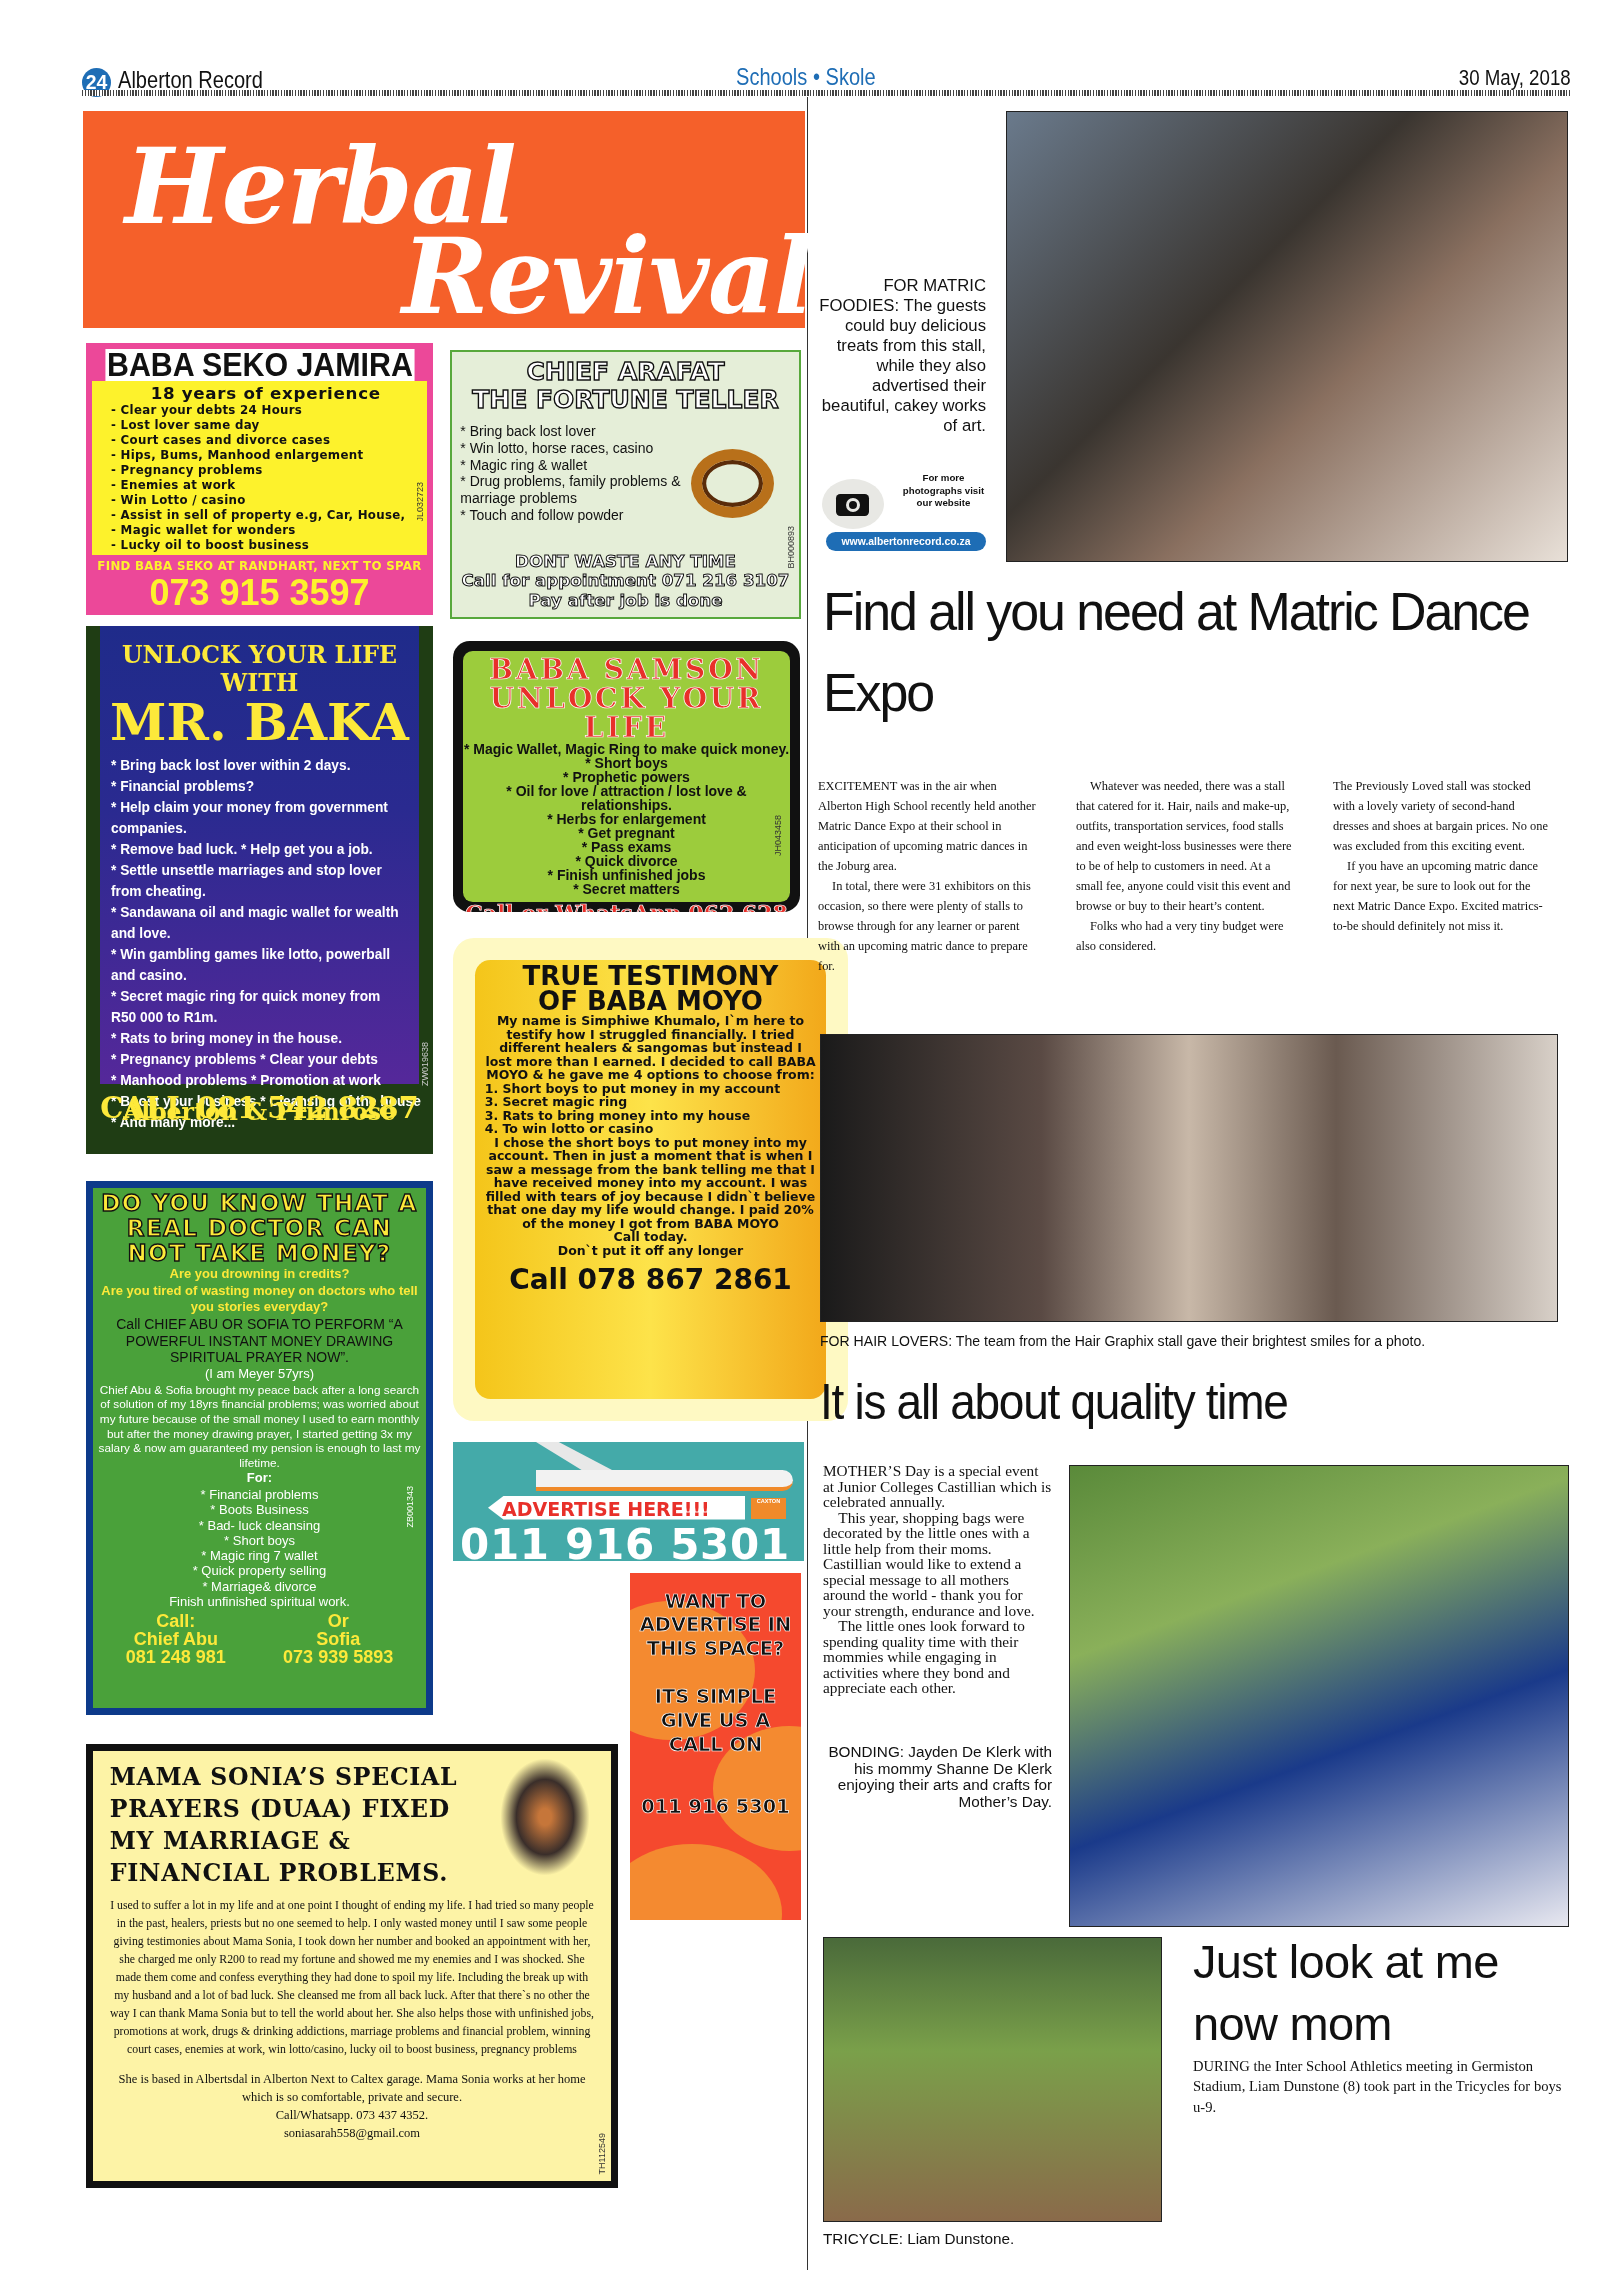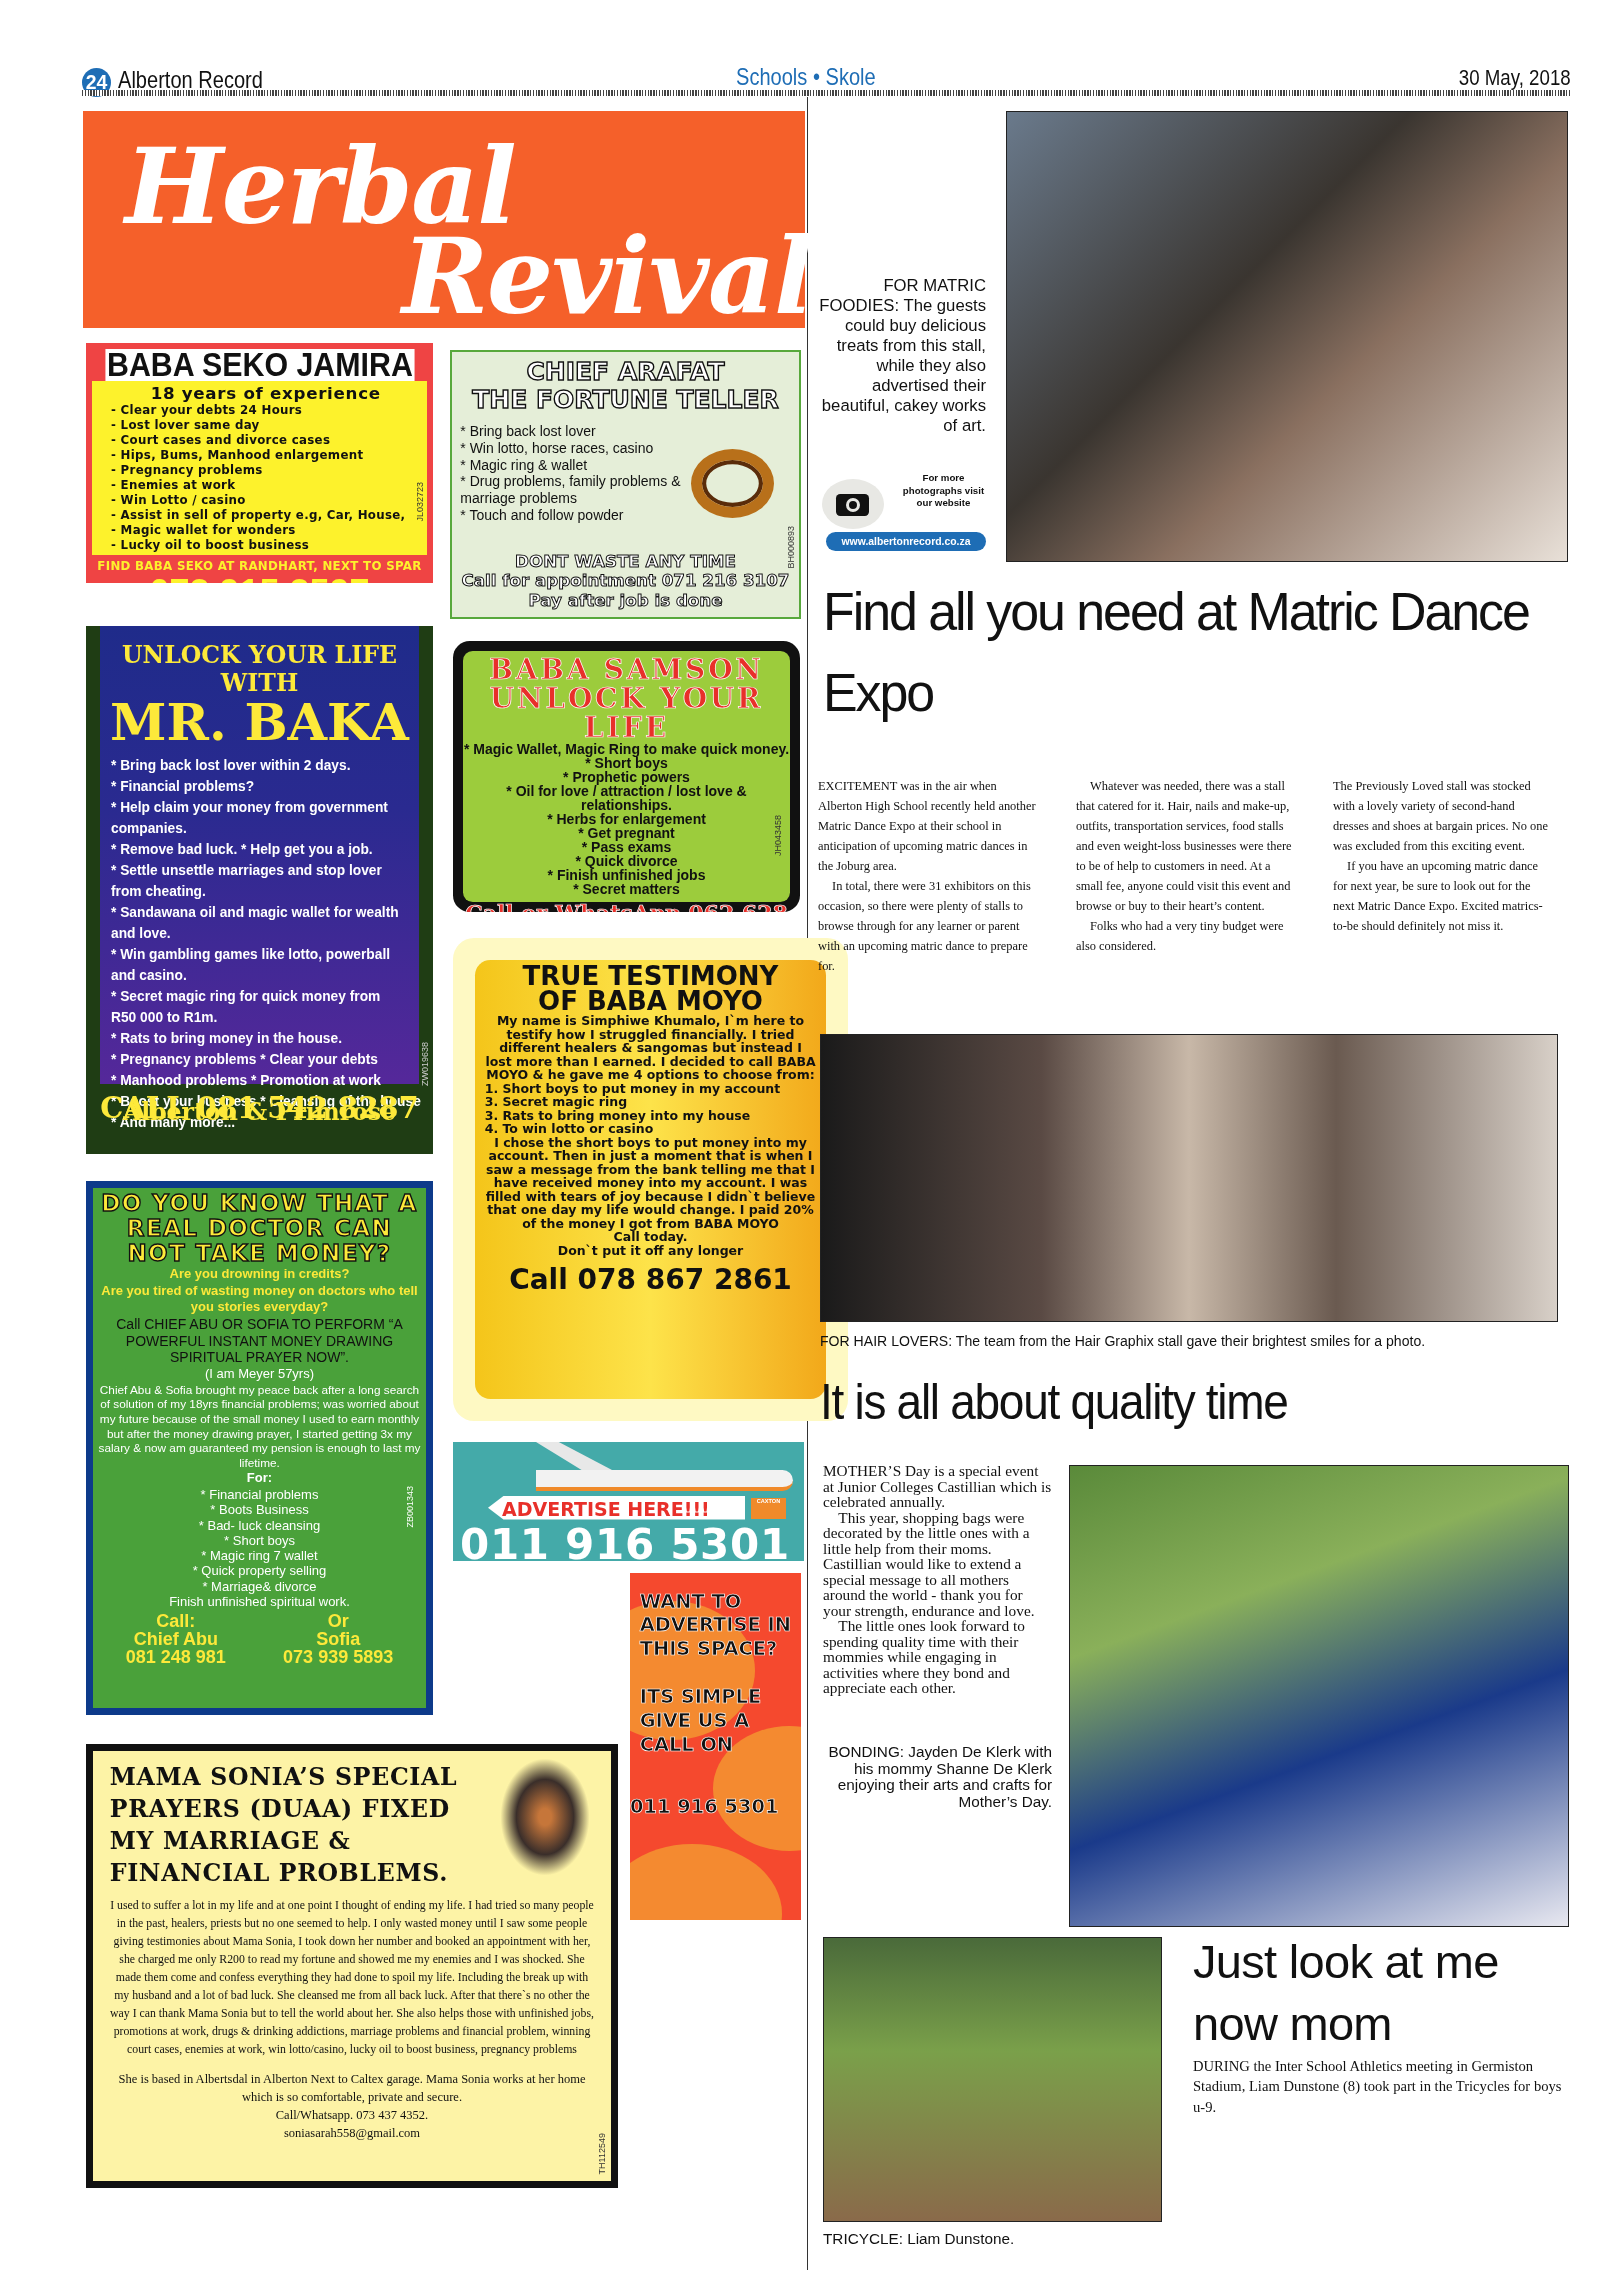--- a/index.html
+++ b/index.html
@@ -12,21 +12,21 @@
 .hdr-sec{left:736px;top:64px;font-size:23.6px;color:#1e6db5;transform:scaleX(.85);transform-origin:left}
 .hdr-date{right:53px;top:65px;font-size:22px;color:#111;transform:scaleX(.85);transform-origin:right}
 .hdr-rule{left:82px;top:90px;width:1489px;height:6.2px;background:repeating-linear-gradient(90deg,#444 0 1.4px,#fff 1.4px 2.8px)}
 .col-rule{left:807px;top:97px;width:1.4px;height:2173px;background:#333}
 
 .herbal{left:83px;top:111px;width:722px;height:217px;background:#f5602a}
 .herbal .t1{position:absolute;left:42px;top:14px;font:italic bold 104px "DejaVu Serif",serif;color:#fff;letter-spacing:-1.4px}
 .herbal .t2{position:absolute;left:319px;top:104px;font:italic bold 104px "DejaVu Serif",serif;color:#fff;letter-spacing:-1.4px}
 
 .ad{position:absolute;overflow:hidden}
-.seko{left:86px;top:343px;width:347px;height:240px;background:#ef4444;padding:5.6px}
+.seko{left:86px;top:343px;width:347px;height:272px;background:#ec4899;padding:5.6px}
 .seko .top{background:#fff;height:32px;text-align:center;font:bold 33px "Liberation Sans",sans-serif;line-height:32px;transform:scaleX(.92)}
 .seko .body{background:#fdf22c;padding:2.8px 7px 2.8px 19.4px;height:174px}
 .seko .exp{text-align:center;font:bold 16.7px "DejaVu Sans",sans-serif;letter-spacing:0.7px}
 .seko li{list-style:none;font:bold 11.8px "DejaVu Sans",sans-serif;line-height:15px;letter-spacing:0.3px}
 .seko .find{color:#fdf22c;text-align:center;font:bold 11.8px "DejaVu Sans",sans-serif;margin-top:4.2px;letter-spacing:0.3px}
 .seko .ph{color:#fdf22c;text-align:center;font:bold 36px "Liberation Sans",sans-serif;line-height:39px}
 .adcode{position:absolute;writing-mode:vertical-rl;transform:rotate(180deg);font-size:9px;color:#333}
 .arafat{left:450px;top:350px;width:351px;height:269px;background:#e5eed8;border:2.8px solid #58a83c;padding:5.6px 8.3px}
 .arafat h3{text-align:center;font:900 25px "DejaVu Sans",sans-serif;color:#fff;-webkit-text-stroke:1.4px #111;line-height:28px}
 .arafat ul{margin-top:9.7px;list-style:none}
@@ -64,21 +64,21 @@
 .plane .wing{position:absolute;left:83px;top:0;width:76px;height:28px;background:#e8e8e8;clip-path:polygon(0 0,30% 0,100% 100%,60% 100%)}
 .plane .ban{position:absolute;left:35px;top:54px;width:257px;height:23.6px;background:#fff;clip-path:polygon(6% 0,100% 0,100% 100%,6% 100%,0 50%)}
 .plane .banl{position:absolute;left:49px;top:56px;color:#e8302a;font:900 19px "DejaVu Sans",sans-serif}
 .plane .ph{position:absolute;left:7px;top:78px;color:#fff;font:900 42px "DejaVu Sans",sans-serif;letter-spacing:0.7px}
 .sonia{left:86px;top:1744px;width:532px;height:444px;background:#111;padding:7px}
 .sonia .in{background:#fdf3a6;height:100%;padding:9.7px 16.7px;position:relative}
 .sonia h3{font:900 23.6px "DejaVu Serif",serif;line-height:32px;letter-spacing:0.7px}
 .sonia .ring{position:absolute;right:21px;top:7px;width:90px;height:118px;background:radial-gradient(#c6763a 10%,#3a2e2a 45%,transparent 70%);border-radius:40%}
 .sonia p{text-align:center;font:11.8px "Liberation Serif",serif;line-height:18px;margin-top:7px}
 .sonia p.b{font-weight:normal;font-size:12.5px;margin-top:12.5px}
-.wantad{left:630px;top:1573px;width:171px;height:347px;background:#f5492e;overflow:hidden;text-align:left;padding-top:16.7px}
+.wantad{left:630px;top:1573px;width:171px;height:347px;background:#f5492e;overflow:hidden;text-align:center;padding-top:16.7px}
 .wantad .c{position:absolute;border-radius:50%;background:#f48a30}
 .wantad .t{position:relative;font:900 19.4px "DejaVu Sans",sans-serif;color:#111;-webkit-text-stroke:0.7px #fff;line-height:23.6px}
 
 .photo{position:absolute;border:1.4px solid #222}
 .p-cake{left:1006px;top:111px;width:562px;height:451px;background:linear-gradient(135deg,#6a7a8c,#3a3530 40%,#8a7060 60%,#e8e0d8)}
 .cap-foodies{left:819px;top:276px;width:167px;text-align:right;font-size:16.7px;line-height:20px}
 .cam{left:822px;top:479px;width:62px;height:50px;border-radius:50%;background:#e8e8e4}
 .cam .b{position:absolute;left:14px;top:15.3px;width:33px;height:22px;background:#111;border-radius:4.2px}
 .cam .l{position:absolute;left:23.6px;top:19.4px;width:14px;height:14px;border-radius:50%;border:3.5px solid #e8e8e4}
 .more{left:895px;top:472px;width:97px;text-align:center;font:bold 9.7px "Liberation Sans",sans-serif;line-height:12.5px}

